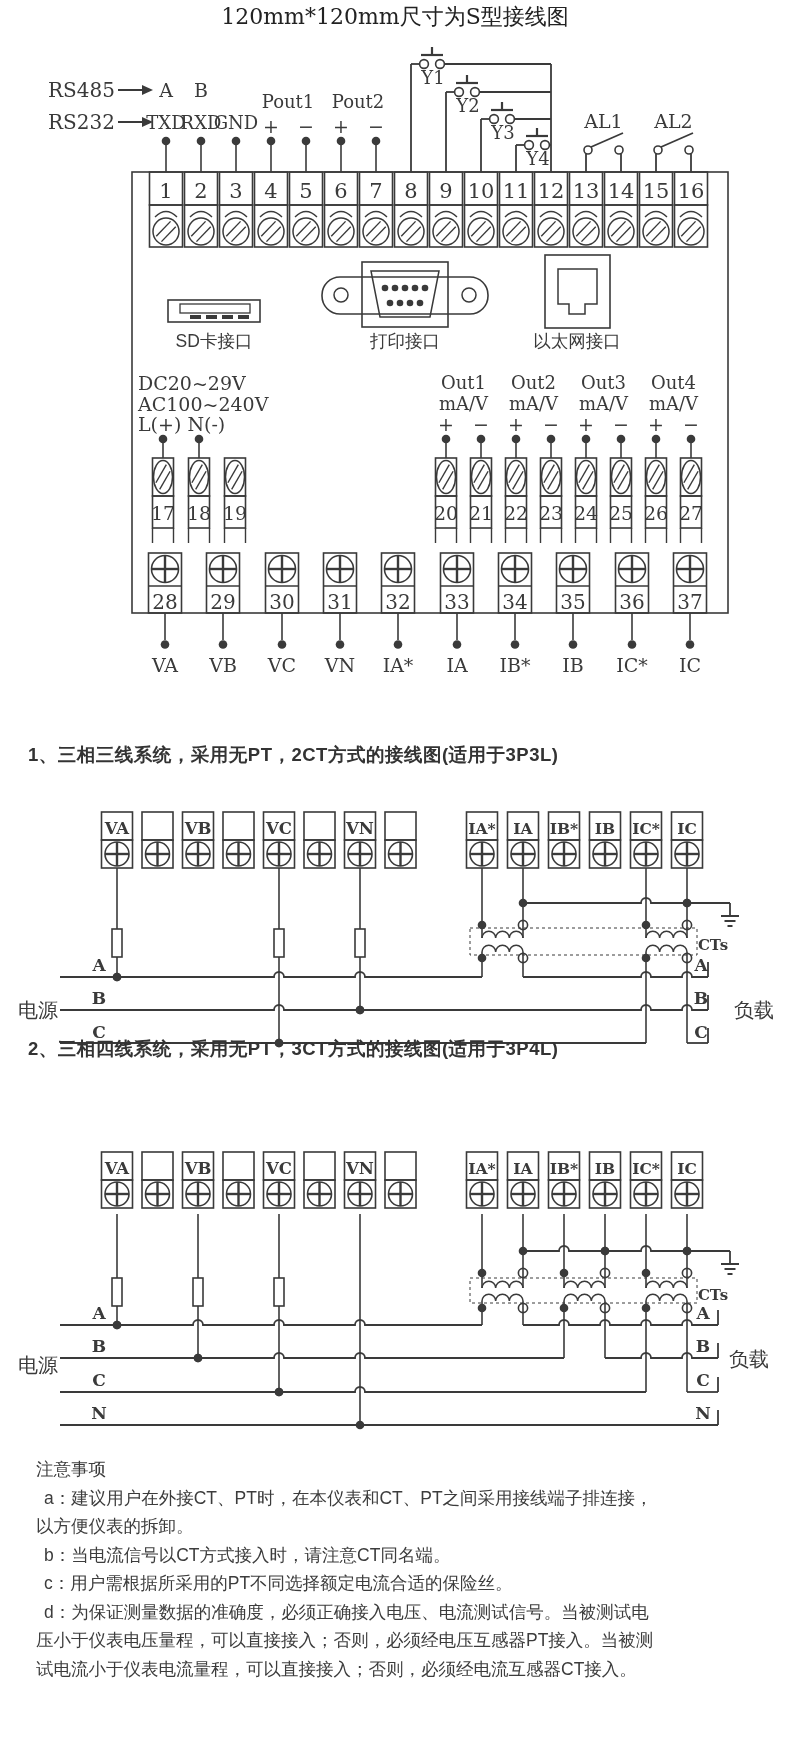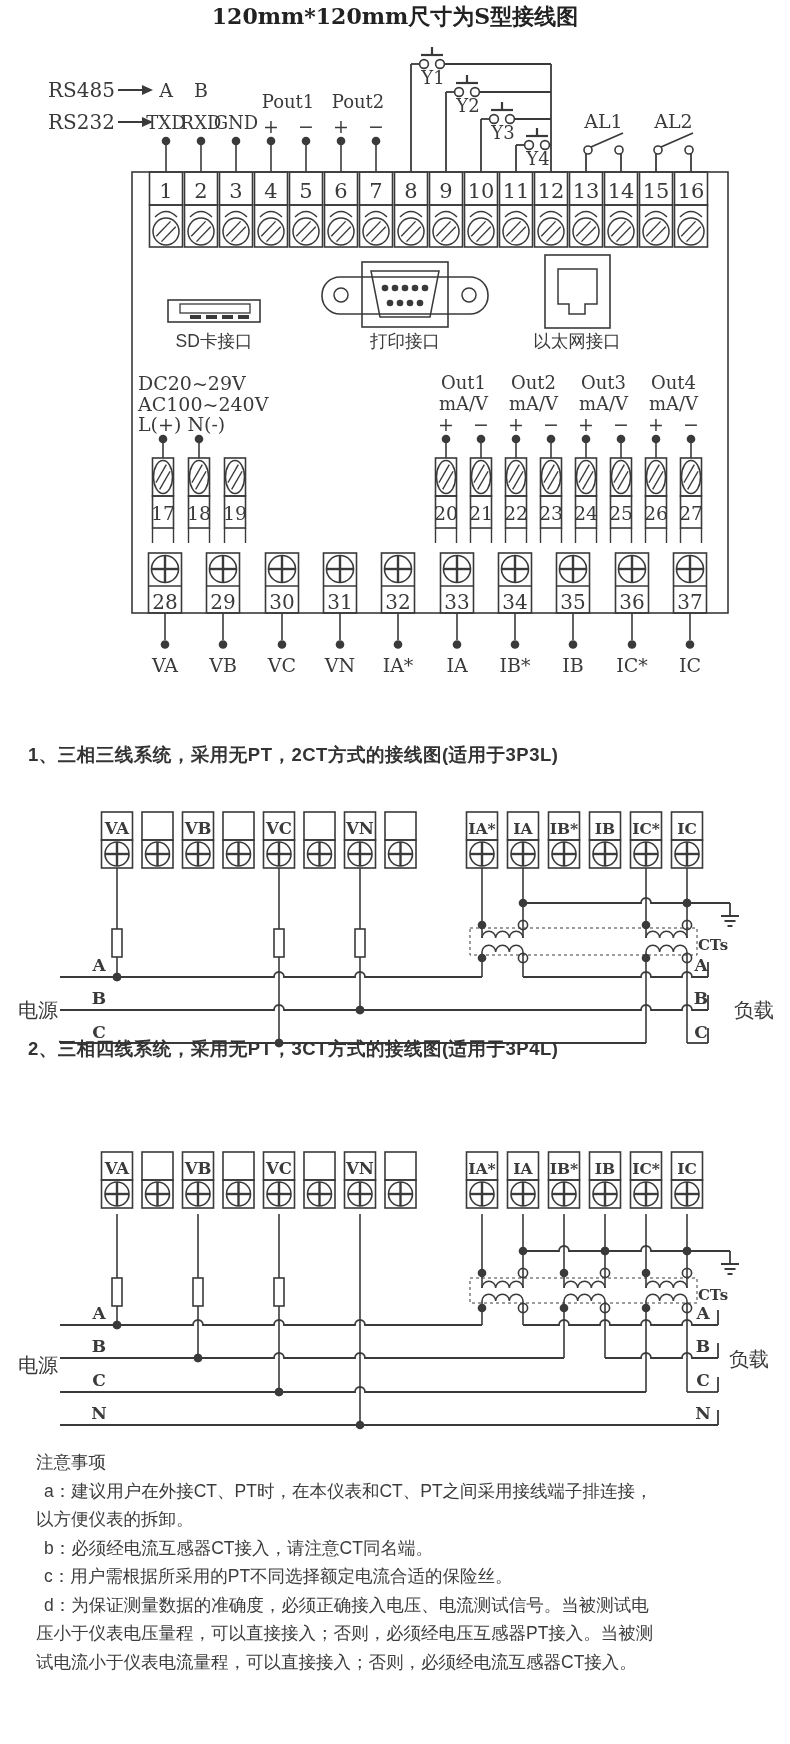--- a/index.html
+++ b/index.html
@@ -1,24 +1,24 @@
 <!DOCTYPE html>
 <html><head>
 <meta charset="utf-8">
 <style>
   html,body{margin:0;padding:0;background:#fff;}
   #page{position:relative;width:790px;height:1744px;background:#fff;overflow:hidden;
         font-family:"Liberation Sans",sans-serif;color:#3a3a3a;}
   .abs{position:absolute;}
   #main-title{top:2px;left:0;width:790px;text-align:center;font-size:22px;
-        font-family:"DejaVu Serif",serif;font-weight:700;color:#222;}
+        font-family:"DejaVu Serif",serif;font-weight:400;color:#222;}
   .sec-heading{left:28px;font-size:18.5px;color:#333;letter-spacing:0.5px;font-weight:bold;}
   #notes{top:1448px;left:36px;width:628px;font-size:17.5px;line-height:28.5px;color:#3c3c3c;}
   #notes p{margin:0;text-indent:8px;}
-  #notes p.notes-title{text-indent:0;}
+  #notes p.notes-title{text-indent:0;margin-top:7px;}
   svg{display:block;}
   svg text{fill:#3a3a3a;font-family:"DejaVu Serif",serif;}
   svg text.cjk{font-family:"Liberation Sans",sans-serif;}
   .st{stroke:#3a3a3a;fill:none;}
 </style>
 </head>
 <body>
 
 <div id="page">
   <div id="main-title" class="abs">120mm*120mm尺寸为S型接线图</div>
@@ -924,17 +924,17 @@
       <text x="703" y="246" font-size="17" text-anchor="middle" font-weight="bold">C</text>
       <text x="99" y="279" font-size="17" text-anchor="middle" font-weight="bold">N</text>
       <text x="703" y="279" font-size="17" text-anchor="middle" font-weight="bold">N</text>
       <text x="38" y="232" font-size="20" text-anchor="middle" class="cjk">电源</text>
       <text x="749" y="226" font-size="20" text-anchor="middle" class="cjk">负载</text>
     </svg>
 
   <div id="notes" class="abs">
     <p class="notes-title">注意事项</p>
     <p>a：建议用户在外接CT、PT时，在本仪表和CT、PT之间采用接线端子排连接，以方便仪表的拆卸。</p>
-    <p>b：必须经电流互感器CT接入，请注意CT同名端。</p>
+    <p>b：当电流信号以CT方式接入时，请注意CT同名端。</p>
     <p>c：用户需根据所采用的PT不同选择额定电流合适的保险丝。</p>
     <p>d：为保证测量数据的准确度，必须正确接入电压、电流测试信号。当被测试电压小于仪表电压量程，可以直接接入；否则，必须经电压互感器PT接入。当被测试电流小于仪表电流量程，可以直接接入；否则，必须经电流互感器CT接入。</p>
   </div>
 </div>
 
 </body></html>

